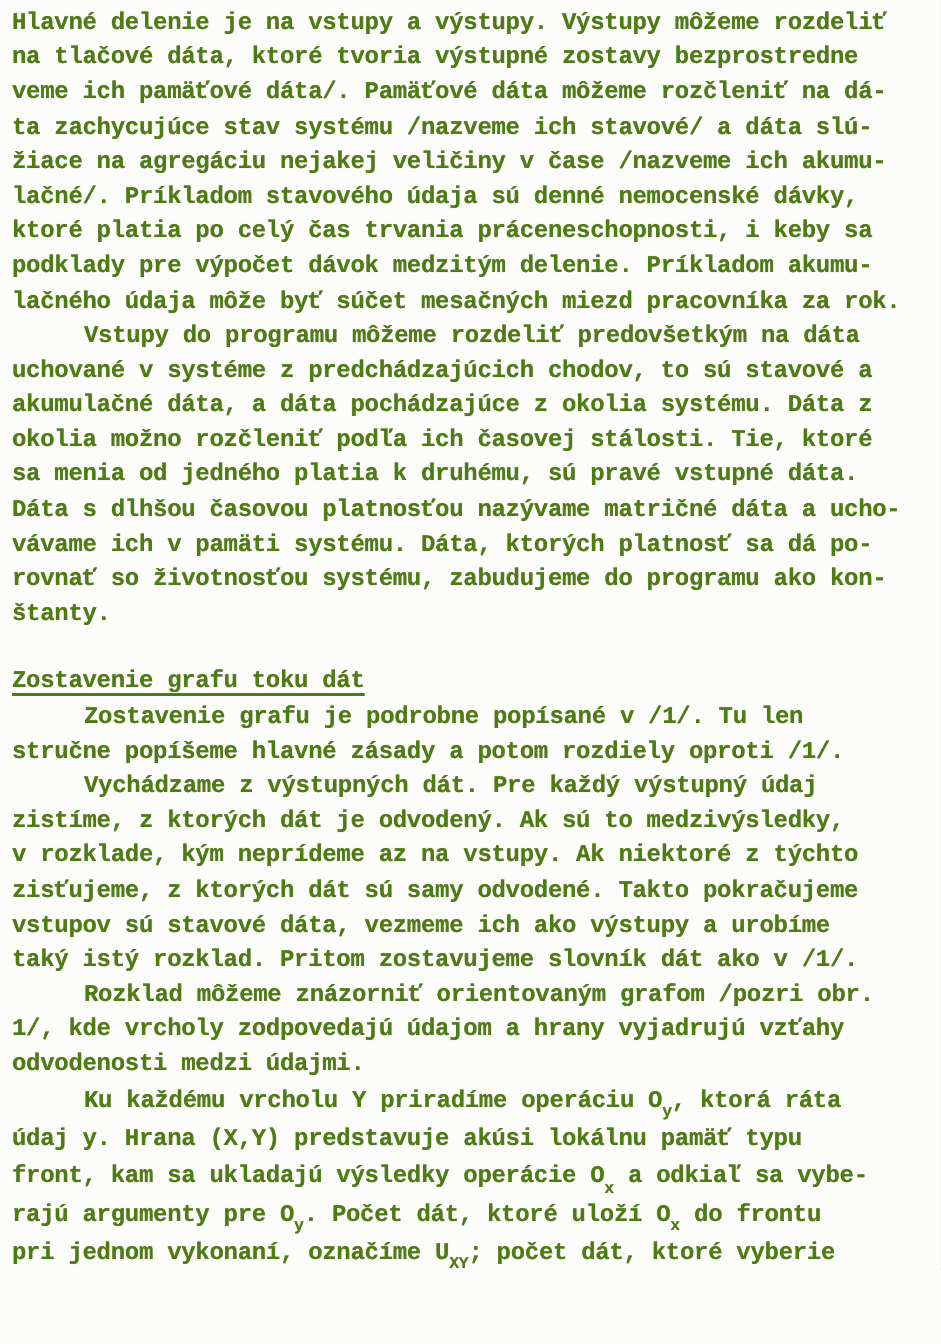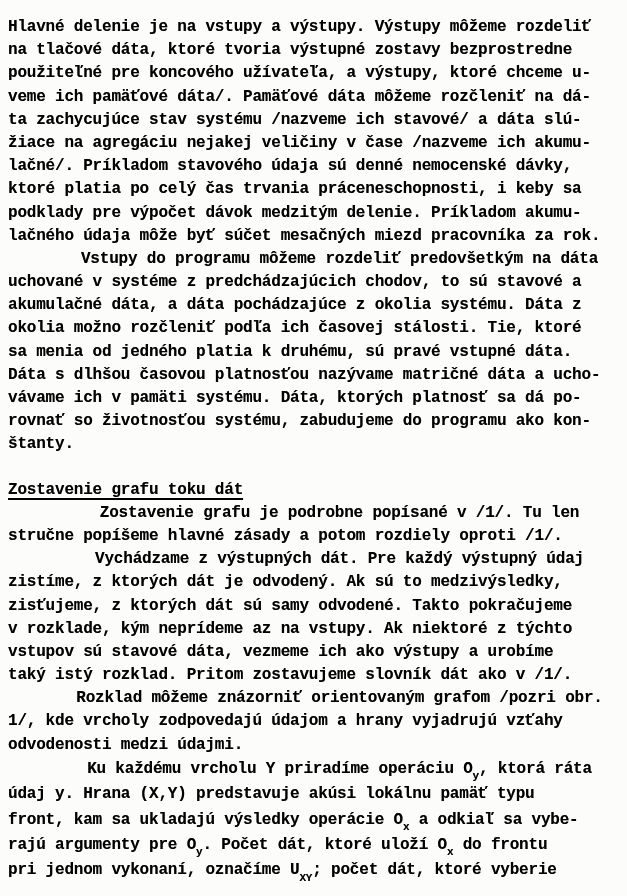--- a/index.html
+++ b/index.html
@@ -7,36 +7,36 @@
     padding: 0;
     background: #e8e8e6;
   }
   .page {
     position: relative;
     width: 627px;
     height: 896px;
     margin: 0 auto;
     background: #fcfcfa;
     box-sizing: border-box;
-    padding: 16px 4px 0 8px;
+    padding: 4px 4px 0 8px;
     overflow: hidden;
     font-family: "Liberation Mono", "DejaVu Sans Mono", monospace;
     font-weight: bold;
     font-size: 16px;
-    color: #000000;
+    color: #4d7c0f;
     text-shadow: 0 0 0.5px rgba(46, 43, 40, 0.55);
   }
   .paragraph { margin: 0; }
   .line {
     white-space: pre;
     line-height: 23.2px;
     height: 23.2px;
     letter-spacing: -0.2px;
   }
-  .line.indent { text-indent: 5ch; text-align: center; }
+  .line.indent { text-indent: 5ch; }
   .paragraph.sub-spacing .line {
     line-height: 25.4px;
     height: 25.4px;
   }
   sub {
     font-size: 11px;
     line-height: 0;
     position: relative;
     bottom: -2px;
   }
@@ -53,21 +53,20 @@
   .spacer { height: 22px; }
 </style>
 </head>
 <body>
 
 <div class="page">
   <div id="doc-body">
       <div class="paragraph">
         <div class="line">Hlavné delenie je na vstupy a výstupy. Výstupy môžeme rozdeliť</div>
         <div class="line">na tlačové dáta, ktoré tvoria výstupné zostavy bezprostredne</div>
-        <div class="line">použiteľné pre koncového užívateľa, a výstupy, ktoré chceme u-</div>
         <div class="line">veme ich pamäťové dáta/. Pamäťové dáta môžeme rozčleniť na dá-</div>
         <div class="line">ta zachycujúce stav systému /nazveme ich stavové/ a dáta slú-</div>
         <div class="line">žiace na agregáciu nejakej veličiny v čase /nazveme ich akumu-</div>
         <div class="line">lačné/. Príkladom stavového údaja sú denné nemocenské dávky,</div>
         <div class="line">ktoré platia po celý čas trvania práceneschopnosti, i keby sa</div>
         <div class="line">podklady pre výpočet dávok medzitým delenie. Príkladom akumu-</div>
         <div class="line">lačného údaja môže byť súčet mesačných miezd pracovníka za rok.</div>
       </div>
       <div class="paragraph">
         <div class="line indent">Vstupy do programu môžeme rozdeliť predovšetkým na dáta</div>
@@ -82,22 +81,22 @@
       </div>
       <div class="spacer"></div>
       <div class="heading-line">Zostavenie grafu toku dát</div>
       <div class="paragraph">
         <div class="line indent">Zostavenie grafu je podrobne popísané v /1/. Tu len</div>
         <div class="line">stručne popíšeme hlavné zásady a potom rozdiely oproti /1/.</div>
       </div>
       <div class="paragraph">
         <div class="line indent">Vychádzame z výstupných dát. Pre každý výstupný údaj</div>
         <div class="line">zistíme, z ktorých dát je odvodený. Ak sú to medzivýsledky,</div>
+        <div class="line">v rozklade, kým neprídeme az na vstupy. Ak niektoré z týchto</div>
         <div class="line">zisťujeme, z ktorých dát sú samy odvodené. Takto pokračujeme</div>
-        <div class="line">v rozklade, kým neprídeme az na vstupy. Ak niektoré z týchto</div>
         <div class="line">vstupov sú stavové dáta, vezmeme ich ako výstupy a urobíme</div>
         <div class="line">taký istý rozklad. Pritom zostavujeme slovník dát ako v /1/.</div>
       </div>
       <div class="paragraph">
         <div class="line indent">Rozklad môžeme znázorniť orientovaným grafom /pozri obr.</div>
         <div class="line">1/, kde vrcholy zodpovedajú údajom a hrany vyjadrujú vzťahy</div>
         <div class="line">odvodenosti medzi údajmi.</div>
       </div>
       <div class="paragraph sub-spacing">
         <div class="line indent">Ku každému vrcholu Y priradíme operáciu O<sub>y</sub>, ktorá ráta</div>

